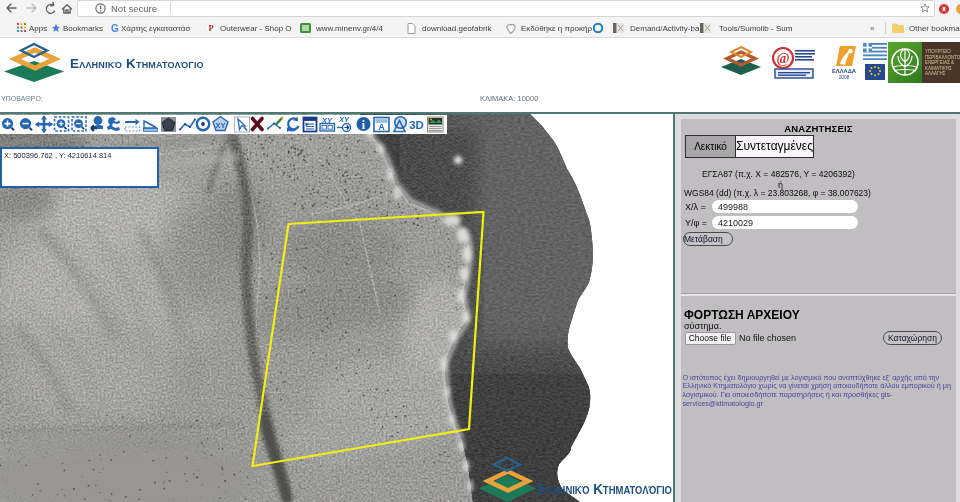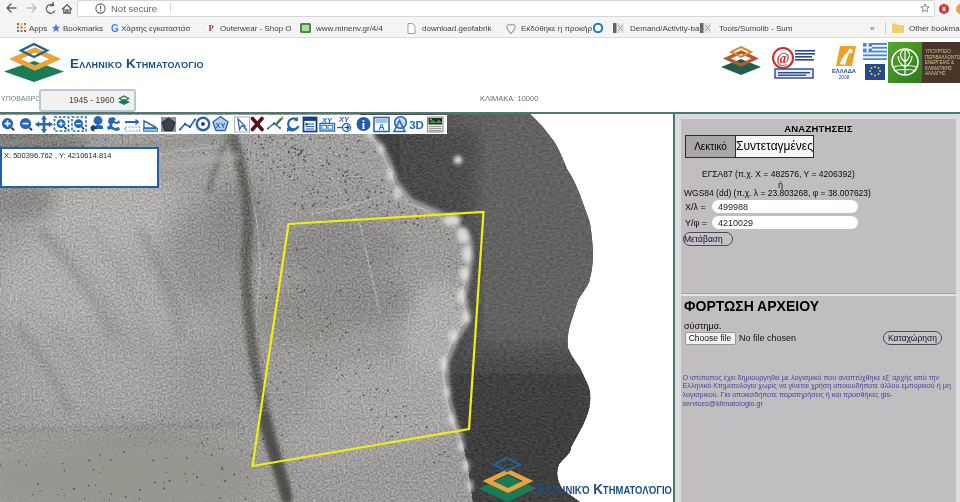--- a/index.html
+++ b/index.html
@@ -102,27 +102,20 @@
 <div class="abs" style="left:0;top:38px;width:960px;height:74px;background:#fff">
 
   <svg class="abs" style="left:0;top:2px" width="70" height="46" viewBox="0 0 70 46">
     <polygon points="34,11 64,21.5 34,32 4,21.5" fill="#1d7a58" transform="translate(0,10)"></polygon>
     <polygon points="35,1 55,10 35,19 15,10" fill="none" stroke="#e8a33d" stroke-width="5" transform="translate(0,9)"></polygon>
     <polygon points="34,0 47,6.5 34,13 21,6.5" fill="none" stroke="#27618f" stroke-width="2.4" transform="translate(0,4)"></polygon>
   </svg>
   <div class="abs" style="left:70px;top:18px;font-size:13.5px;font-weight:bold;color:#1b4e7f;font-variant:small-caps;letter-spacing:.2px">Ελληνικό Κτηματολόγιο</div>
 
   <div class="abs" style="left:1px;top:57px;font-size:7px;color:#6b7f8d">ΥΠΟΒΑΘΡΟ:</div>
-  <div class="abs" style="left:39px;top:51px;width:93px;height:19px;background:#f1f1ef;border:2px solid #b9c6d4;border-radius:3px">
-    <div class="abs" style="left:28px;top:4px;font-size:8.5px;color:#444">1945 - 1960</div>
-    <svg class="abs" style="left:76px;top:3px" width="14" height="12" viewBox="0 0 14 12">
-        <polygon points="7,5 13,8 7,11 1,8" fill="#1d7a58"></polygon>
-        <polygon points="7,2 11.5,4.5 7,7 2.5,4.5" fill="none" stroke="#1d7a58" stroke-width="1.4"></polygon>
-      </svg>
-  </div>
   <div class="abs" style="left:480px;top:56px;font-size:7.5px;color:#5d6e7c">ΚΛΙΜΑΚΑ: 10000</div>
 
   <svg class="abs" style="left:718px;top:7px" width="46" height="36" viewBox="0 0 46 36">
     <polygon points="23,14 43,22 23,30 3,22" fill="#1d5e4e"></polygon>
     <polygon points="23,7 37,13.5 23,20 9,13.5" fill="none" stroke="#b35a30" stroke-width="3.4"></polygon>
     <polygon points="23,2 33,7 23,12 13,7" fill="none" stroke="#d98a2b" stroke-width="2"></polygon>
   </svg>
   <div class="abs" style="left:772px;top:9px;width:46px;height:34px">
     <svg class="abs" style="left:0;top:0" width="46" height="34" viewBox="0 0 46 34">
       <circle cx="11" cy="11" r="10" fill="none" stroke="#c33" stroke-width="2.2"></circle>
@@ -1342,19 +1335,19 @@
   <div class="abs" style="left:31px;top:80.5px;width:146px;height:13px;background:#fff;border-radius:6.5px">
       <span style="position:absolute;left:6px;top:2px;font-size:9px;color:#222">499988</span>
     </div>
   <div class="abs" style="left:4px;top:99px;font-size:9px;color:#0a0a0a">Y/φ =</div>
   <div class="abs" style="left:31px;top:96.5px;width:146px;height:13px;background:#fff;border-radius:6.5px">
       <span style="position:absolute;left:6px;top:2px;font-size:9px;color:#222">4210029</span>
     </div>
   <div class="abs" style="left:2px;top:112.5px;width:48px;height:12px;border:1px solid #4a4a4a;border-radius:7px;background:#c6c3c6;text-align:left;font-size:8.5px;color:#101028;line-height:12px">Μετάβαση</div>
   <div class="abs" style="left:0;top:173.5px;width:275px;height:1.5px;background:#a5a2a5"></div>
   <div class="abs" style="left:0;top:175px;width:275px;height:1.5px;background:#e5e2e5"></div>
-  <div class="abs" style="left:3px;top:179px;font-size:14px;font-weight:bold;color:#000">ΦΟΡΤΩΣΗ ΑΡΧΕΙΟΥ</div>
+  <div class="abs" style="left:3px;top:189px;font-size:12px;font-weight:bold;color:#000">ΦΟΡΤΩΣΗ ΑΡΧΕΙΟΥ</div>
   <div class="abs" style="left:3px;top:202px;font-size:9px;color:#0a0a0a">σύστημα.</div>
   <div class="abs" style="left:3.5px;top:212.5px;width:49px;height:11.5px;background:#f2f0f2;border:1px solid #9a979a;border-radius:2px;text-align:center;font-size:8.5px;color:#111;line-height:11.5px">Choose file</div>
   <div class="abs" style="left:58px;top:214px;font-size:9px;color:#111">No file chosen</div>
   <div class="abs" style="left:202px;top:211.5px;width:57px;height:12px;border:1px solid #4a4a4a;border-radius:7px;background:#c6c3c6;text-align:center;font-size:8.5px;color:#101028;line-height:12px">Καταχώρηση</div>
   <div class="abs" style="left:1.5px;top:254.5px;font-size:7.2px;line-height:8.9px;color:#4747a1;white-space:nowrap">Ο ιστότοπος έχει δημιουργηθεί με λογισμικό που αναπτύχθηκε εξ' αρχής από την<br>Ελληνικό Κτηματολόγιο χωρίς να γίνεται χρήση οποιουδήποτε άλλου εμπορικού ή μη<br>λογισμικού. Για οποιεσδήποτε παρατηρήσεις ή και προσθήκες gis-<br>services@ktimatologio.gr</div>
 </div>
 
 </body></html>

